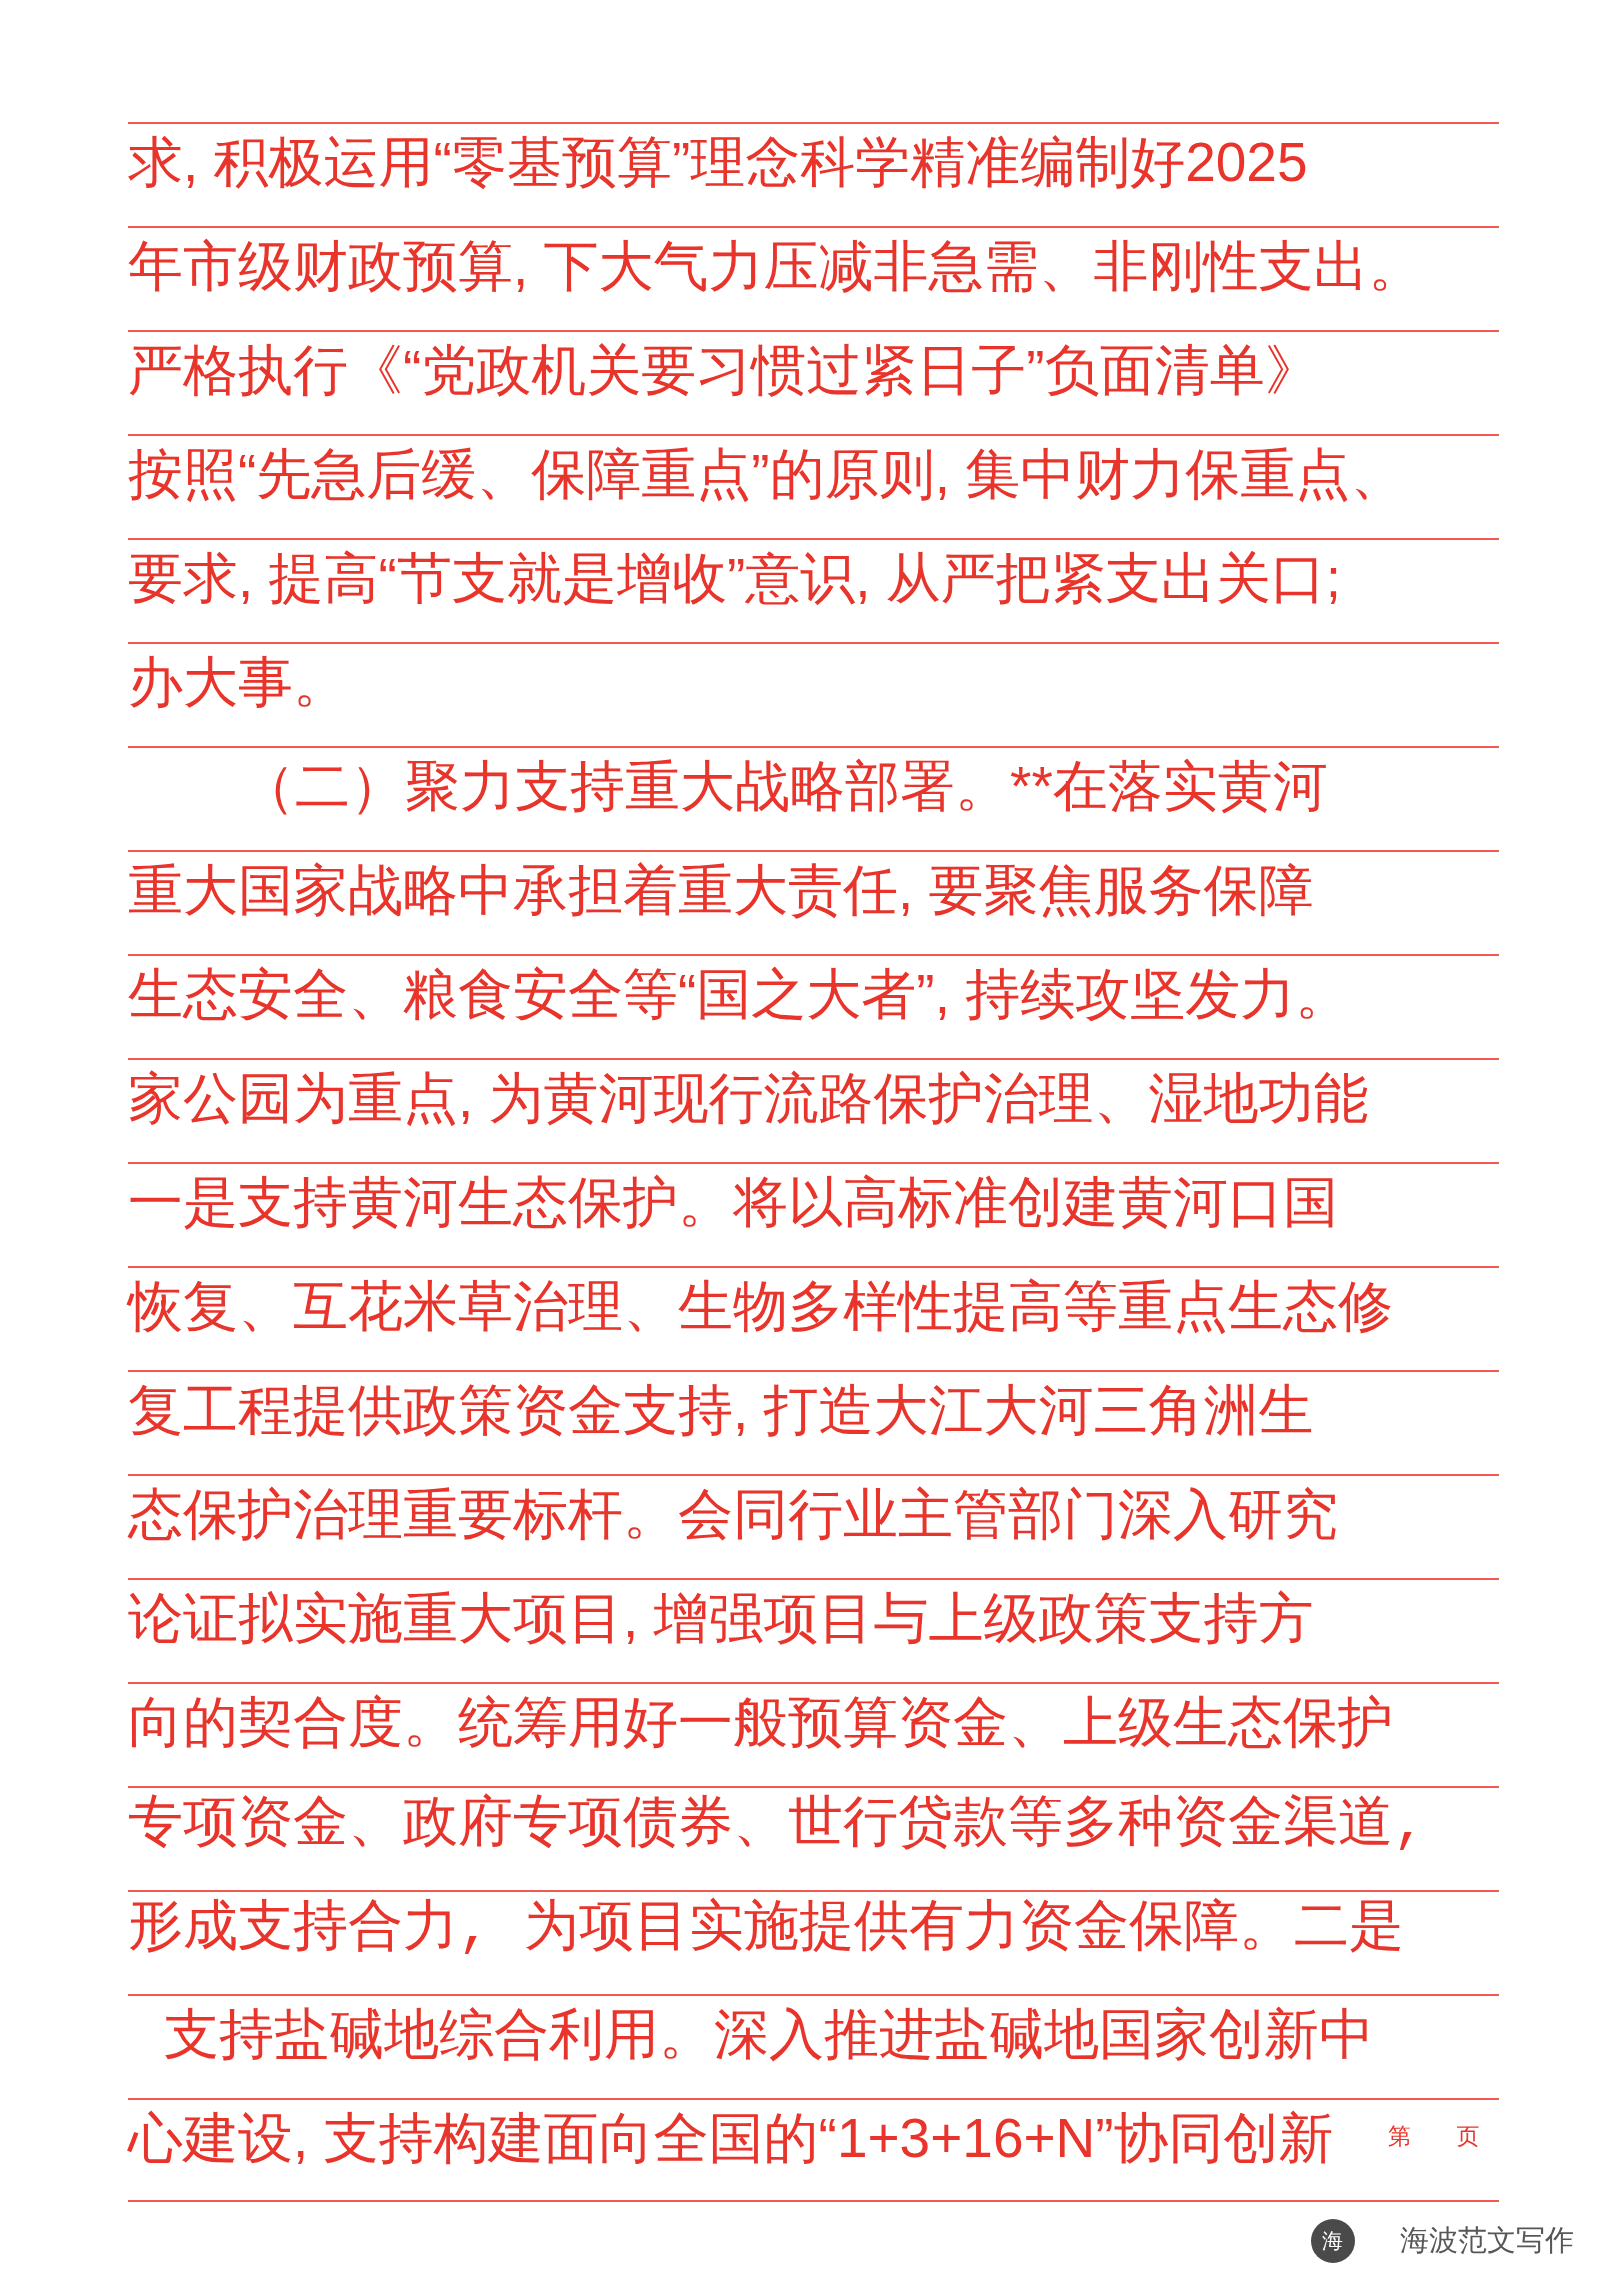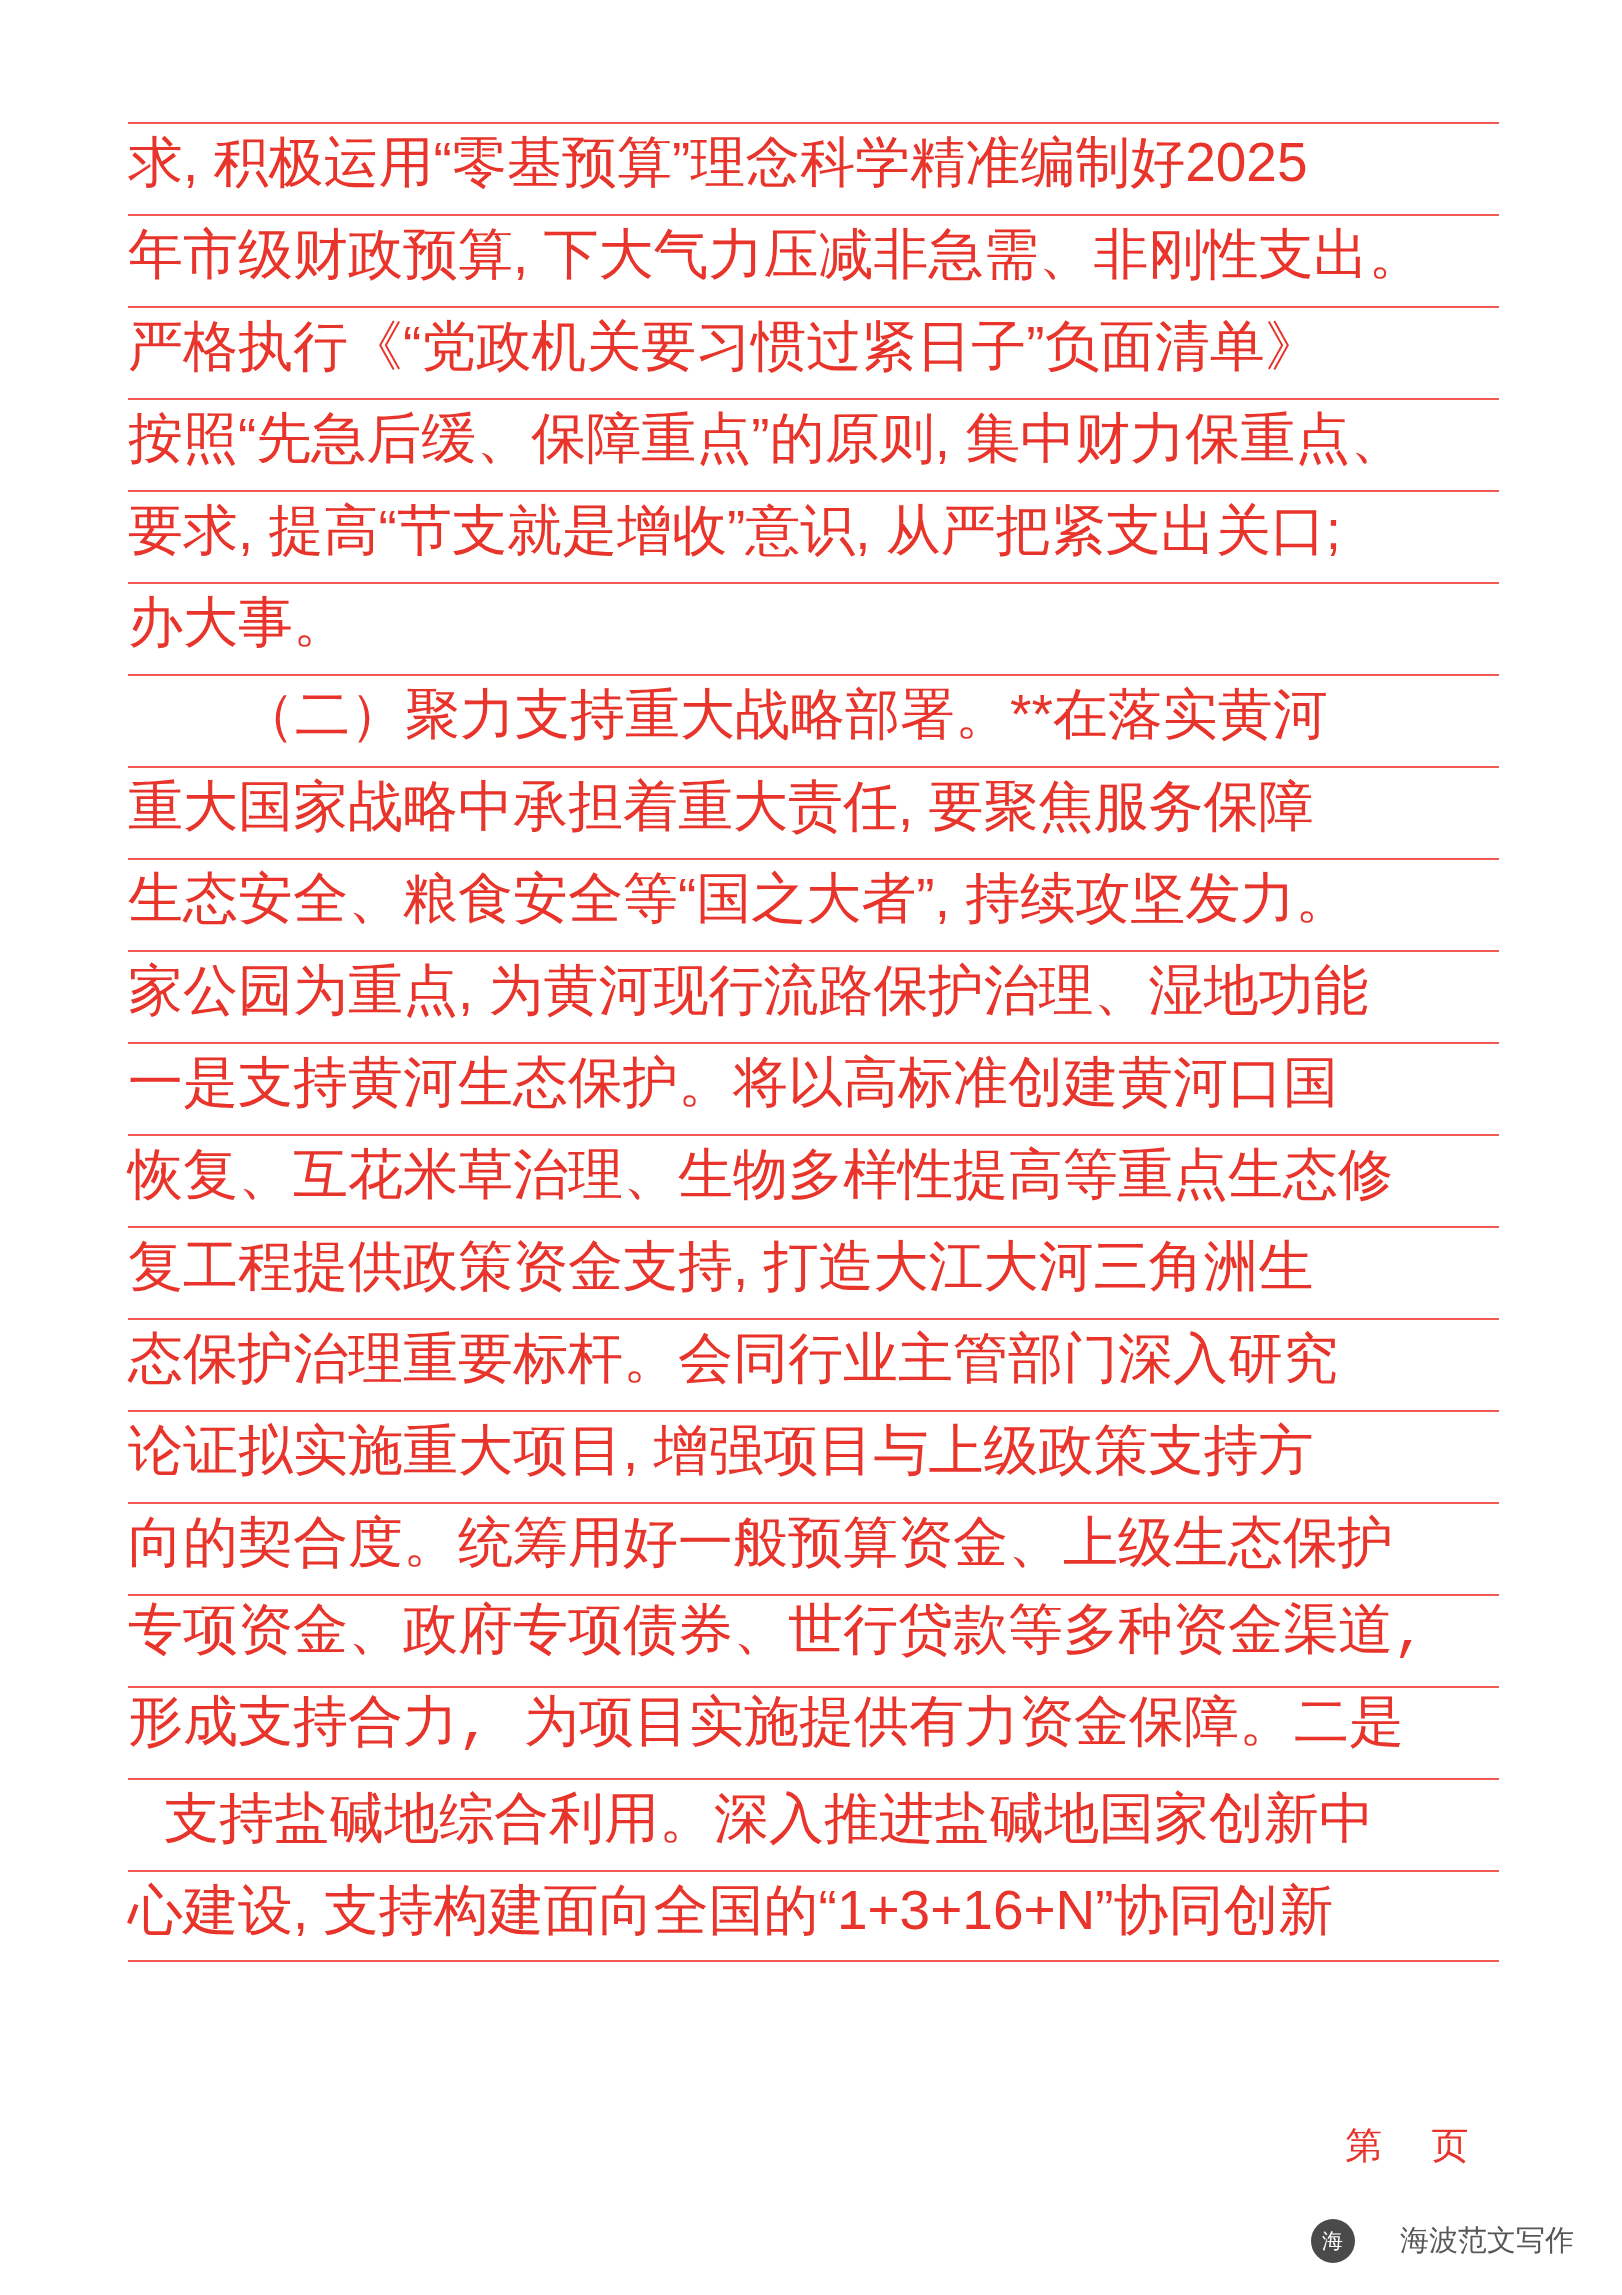--- a/index.html
+++ b/index.html
@@ -27,21 +27,21 @@
   .doc-body {
     position: absolute;
     left: 128px;
     top: 122px;
     width: 1371px;
   }
 
   
   .line {
     position: relative;
-    height: 92px;
+    height: 104px;
     line-height: 80px;
     white-space: nowrap;
     color: #e8342a;
     font-size: 55px;
     font-family: "Liberation Sans", sans-serif;
     letter-spacing: 0px;
   }
   .line::before {
     content: "";
     position: absolute;
@@ -64,26 +64,26 @@
     display: block;
     transform-origin: left center;
   }
 
   .indent2 {
     padding-left: 112px;
   }
 
   .footer {
     position: absolute;
-    left: 117px;
+    left: 128px;
     top: 2121px;
     width: 1371px;
     text-align: right;
     color: #e8342a;
-    font-size: 37px;
+    font-size: 23px;
     font-family: "Liberation Sans", sans-serif;
   }
   .footer .pg { letter-spacing: 19.5px; }
 
   .watermark {
     position: absolute;
     right: 49px;
     bottom: 32px;
     display: flex;
     align-items: center;

